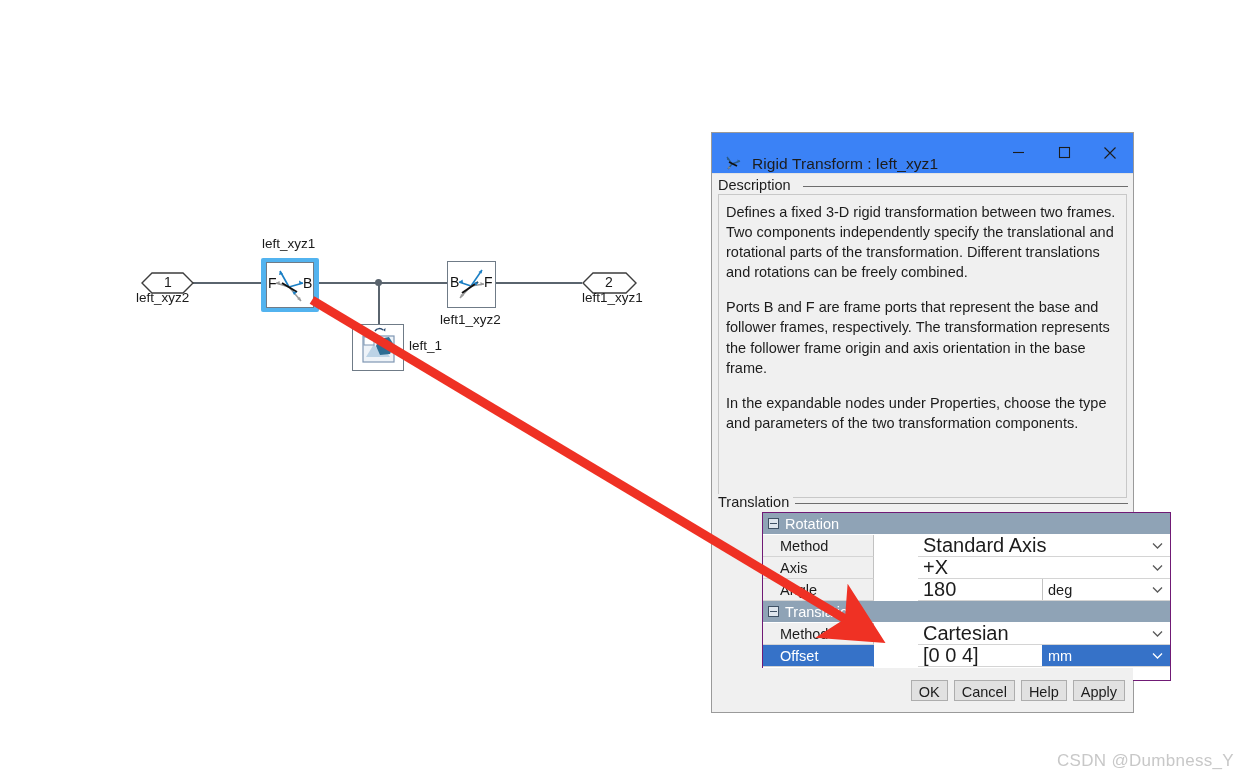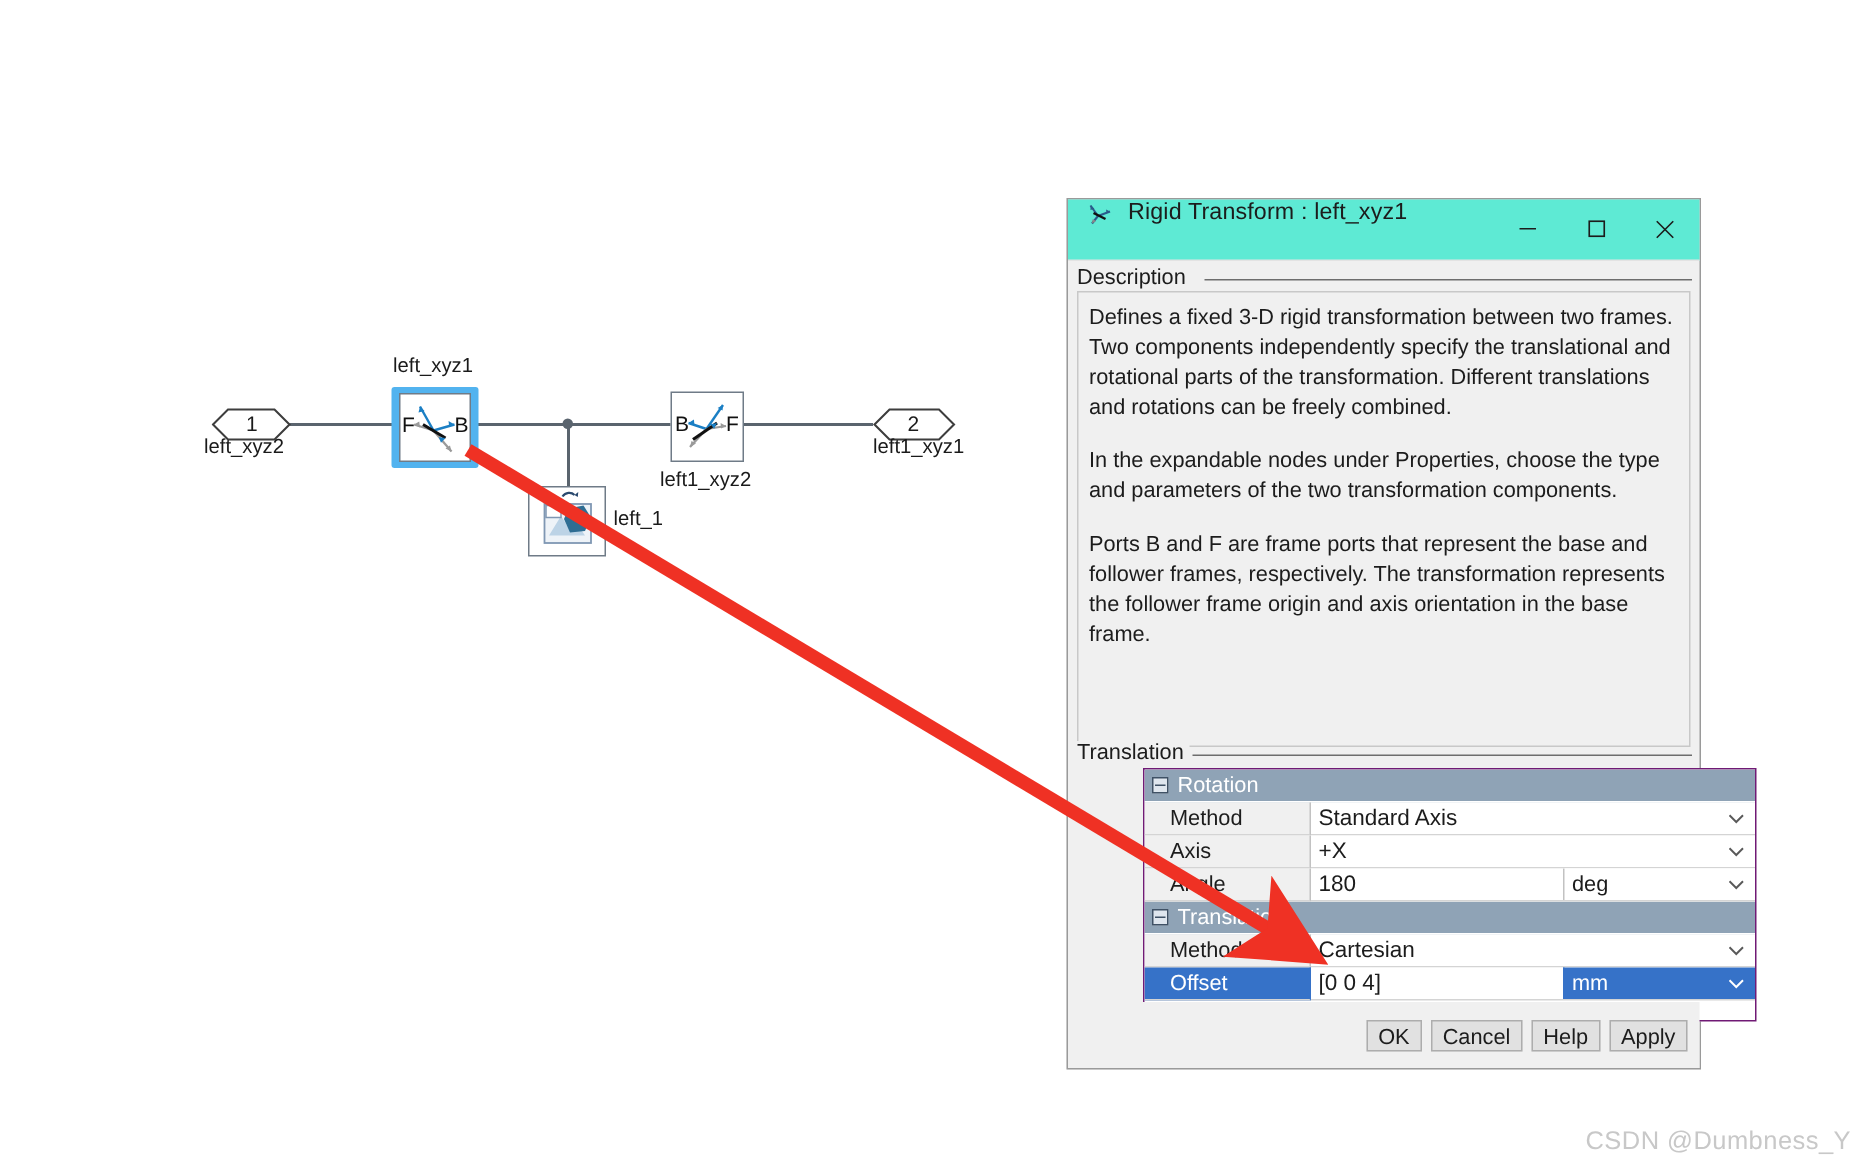--- a/index.html
+++ b/index.html
@@ -35,23 +35,23 @@
   #dialog {
     position: absolute; left: 711px; top: 132px;
     width: 423px; height: 581px;
     background: #f0f0f0;
     border: 1px solid #9a9a9a;
     box-sizing: border-box;
     box-shadow: 0 0 0 0 rgba(0,0,0,0);
     font-family: "Liberation Sans", sans-serif;
   }
   #titlebar {
-    position: relative; height: 40px; background: #5eead4;
+    position: relative; height: 40px; background: #3b82f6;
     border-bottom: 1px solid #e3e3e3;
-    display: flex; align-items: flex-start;
+    display: flex; align-items: flex-end;
   }
   #title-icon { margin-left: 11px; width: 20px; height: 20px; flex: 0 0 auto; }
   #title-text {
     margin-left: 9px; font-size: 15.5px; color: #1c1c1c;
     white-space: nowrap; letter-spacing: .1px;
   }
   .winbtn {
     width: 46px; height: 39px; display: flex; align-items: center;
     justify-content: center; flex: 0 0 auto; background: transparent;
     border: none; padding: 0;
@@ -81,21 +81,21 @@
   }
   #desc p:first-child { margin-top: 7px; }
 
   
   #proptable {
     position: absolute; left: 6px; top: 379px;
     width: 409px; height: 169px;
     border: 1px solid #701a75; box-sizing: border-box;
     background: #fff; overflow: hidden; margin-left: 44px;
   }
-  .prow { display: flex; height: 22px; box-sizing: border-box; }
+  .prow { display: flex; height: 22px; box-sizing: border-box; gap: 44px; }
   .ghdr {
     background: #8fa3b6; color: #ffffff;
     align-items: center; display: flex;
     font-size: 14.5px; padding-left: 5px;
     border-bottom: 1px solid #ffffff;
     height: 22px; box-sizing: border-box;
   }
   .expander {
     width: 11px; height: 11px; box-sizing: border-box;
     border: 1px solid #3f5165; background: #dfe6ee;
@@ -111,21 +111,21 @@
     border-bottom: 1px solid #d4d4d4;
     display: flex; align-items: center; padding-left: 17px;
     font-size: 14.5px; color: #1c1c1c;
   }
   .pval {
     flex: 1 1 auto; box-sizing: border-box; background: #ffffff;
     border-bottom: 1px solid #d4d4d4;
     display: flex; align-items: center; position: relative;
   }
   .pval .txt {
-    padding-left: 5px; font-size: 15px; color: #1c1c1c;
+    padding-left: 5px; font-size: 20px; color: #1c1c1c;
     flex: 1 1 auto; white-space: nowrap; overflow: hidden;
   }
   .unitbox {
     width: 128px; flex: 0 0 auto; box-sizing: border-box;
     background: #fff; border-left: 1px solid #c2c2c2;
     display: flex; align-items: center; height: 100%;
   }
   .unitbox .txt { padding-left: 5px; font-size: 14.5px; color: #1c1c1c; }
   .chev {
     width: 26px; flex: 0 0 auto; display: flex;
@@ -272,22 +272,22 @@
             </svg>
         </div>
       </div>
     </div>
 
     <div class="group-label" style="left:6px; top:44px;">Description</div>
     <div class="group-rule" style="left:91px; top:53px; width:325px;"></div>
 
     <div id="desc">
       <p>Defines a fixed 3-D rigid transformation between two frames. Two components independently specify the translational and rotational parts of the transformation. Different translations and rotations can be freely combined.</p>
+      <p>Ports B and F are frame ports that represent the base and follower frames, respectively. The transformation represents the follower frame origin and axis orientation in the base frame.</p>
       <p>In the expandable nodes under Properties, choose the type and parameters of the two transformation components.</p>
-      <p>Ports B and F are frame ports that represent the base and follower frames, respectively. The transformation represents the follower frame origin and axis orientation in the base frame.</p>
     </div>
 
     <div class="group-label" style="left:6px; top:361px;">Translation</div>
     <div class="group-rule" style="left:83px; top:370px; width:333px;"></div>
 
     <div id="proptable">
 
       <div class="ghdr">
         <span class="expander"></span>
         <span>Rotation</span>

